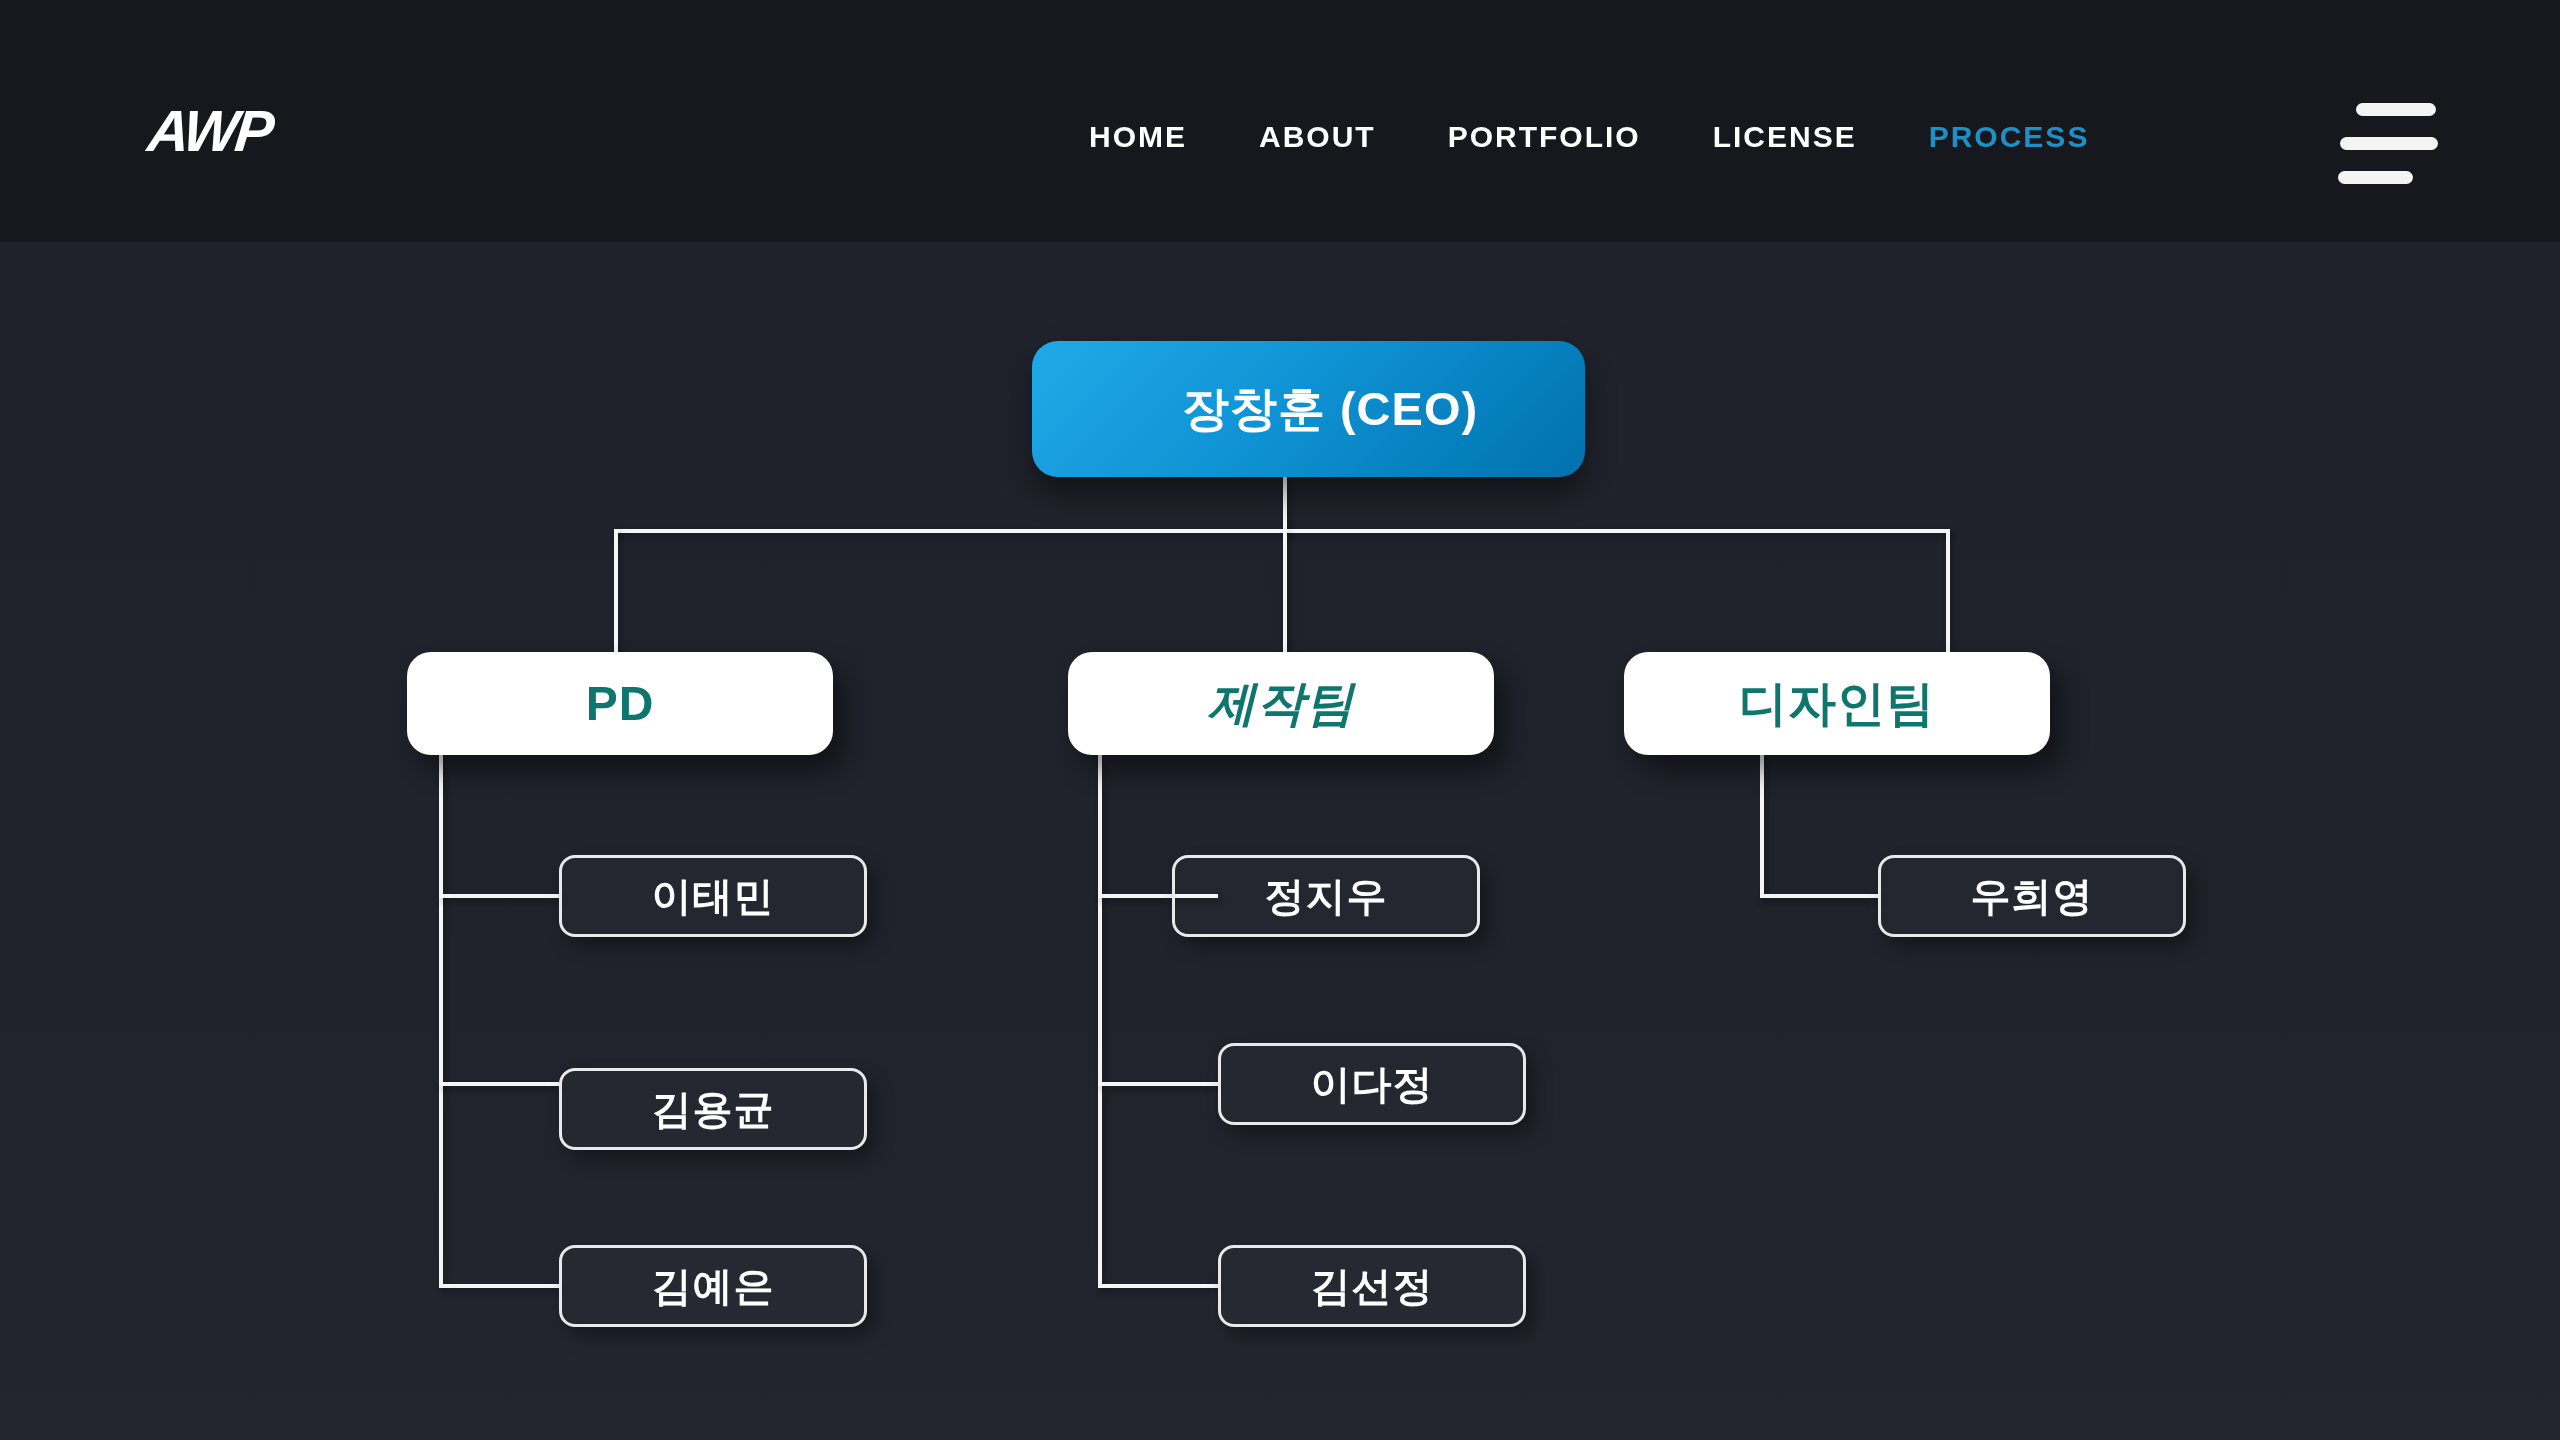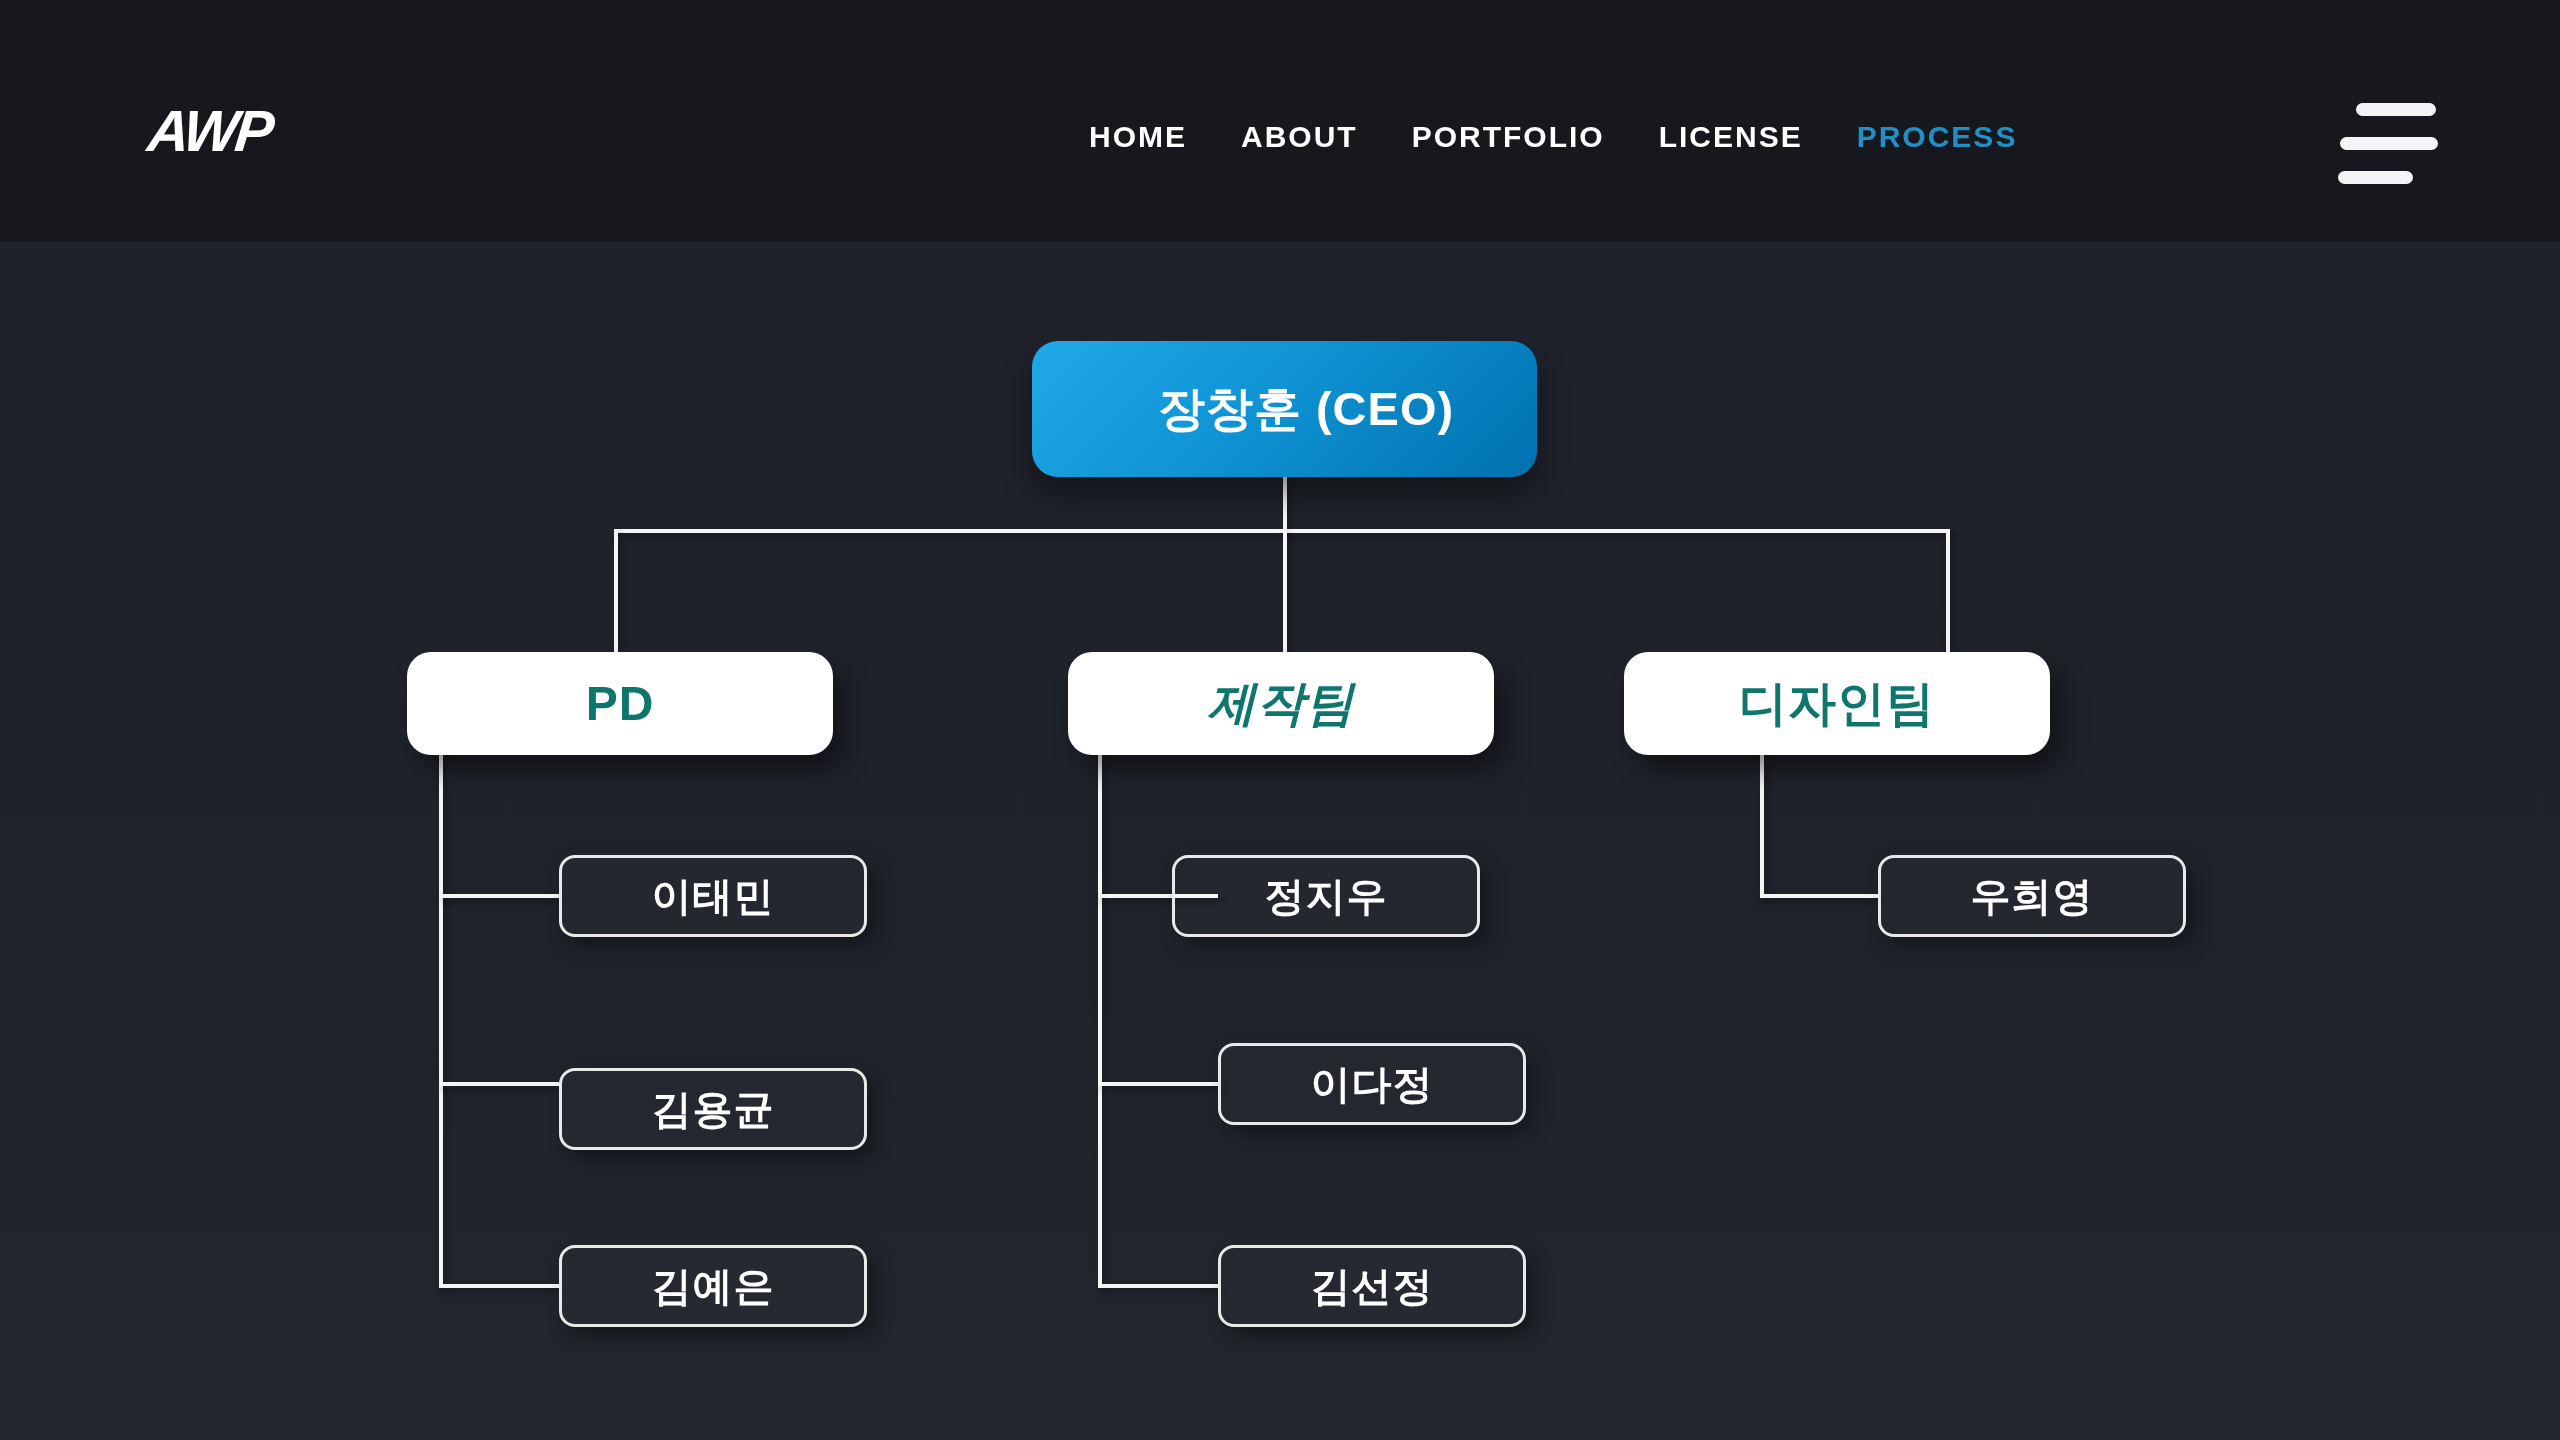--- a/index.html
+++ b/index.html
@@ -29,21 +29,21 @@
     font-style: italic;
     letter-spacing: -3px;
     transform: skewX(-6deg);
     line-height: 66px;
     cursor: pointer;
   }
   .nav {
     position: absolute;
     left: 1089px; top: 118px;
     display: flex;
-    gap: 54px;
+    gap: 72px;
     align-items: center;
   }
   .nav-item {
     color: #ffffff;
     font-size: 30px;
     font-weight: 600;
     letter-spacing: 2px;
     line-height: 38px;
     cursor: pointer;
     white-space: nowrap;
@@ -68,21 +68,21 @@
   
   .line {
     position: absolute;
     background: #f5f5f5;
     box-shadow: 3px 4px 6px rgba(0,0,0,0.35);
   }
 
   .ceo-box {
     position: absolute;
     left: 1032px; top: 341px;
-    width: 505px; height: 136px;
+    width: 553px; height: 136px;
     border-radius: 26px;
     background: linear-gradient(135deg, #20a9e8 0%, #0f93d4 45%, #0071ae 100%);
     box-shadow: 0 16px 30px rgba(0,0,0,0.45);
     display: flex; align-items: center; justify-content: center;
     color: #ffffff;
     font-size: 47px;
     font-weight: 800;
     letter-spacing: 1px;
     padding-left: 43px;
   }

